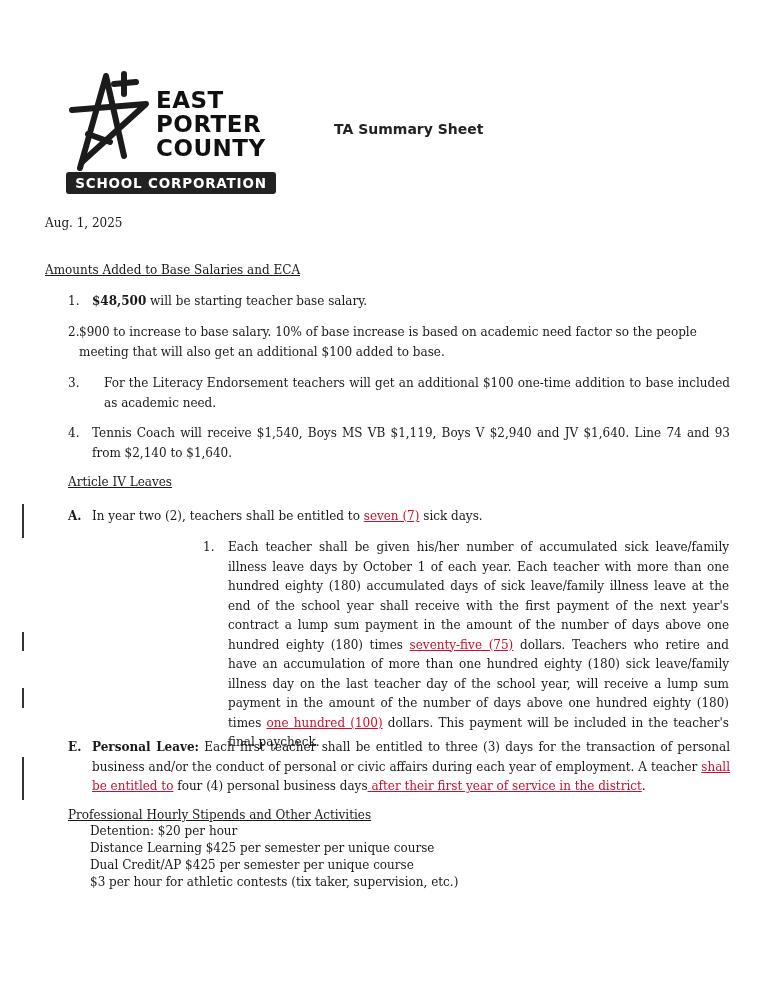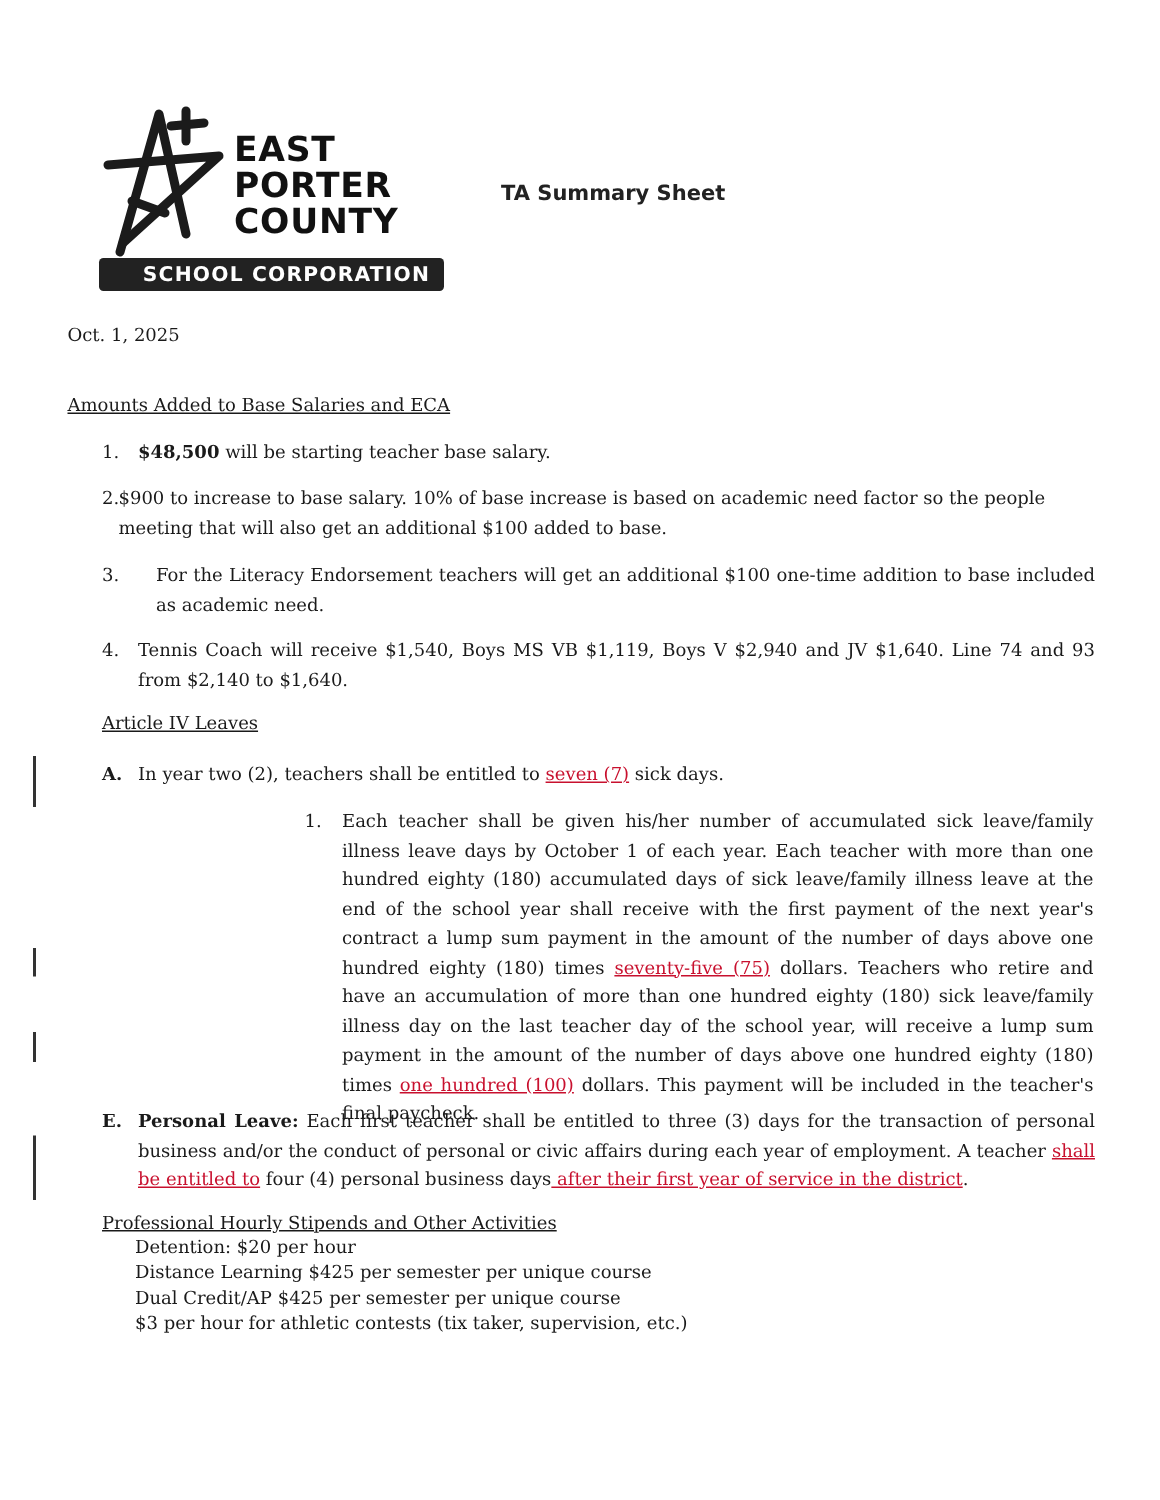--- a/index.html
+++ b/index.html
@@ -4,21 +4,21 @@
 <style>
   html,body{margin:0;padding:0;background:#fff;}
   body{width:773px;height:1000px;position:relative;overflow:hidden;
        font-family:"DejaVu Serif","Liberation Serif",serif;color:#1a1a1a;}
   .page{position:absolute;left:0;top:0;width:652px;height:1000px;}
   .logo{position:absolute;left:66px;top:64px;width:212px;height:132px;}
   .logo-text{position:absolute;left:90px;top:24px;font-family:"DejaVu Sans","Liberation Sans",sans-serif;
        font-weight:bold;font-size:23px;line-height:24px;letter-spacing:0.5px;color:#111;}
   .logo-bar{position:absolute;left:0;top:108px;width:210px;height:22px;background:#222;border-radius:3px;
        color:#fff;font-family:"DejaVu Sans","Liberation Sans",sans-serif;font-size:13.5px;font-weight:bold;
-       line-height:22px;text-align:center;letter-spacing:0.8px;padding-left:20px;}
+       line-height:22px;text-align:center;letter-spacing:0.8px;}
   .star{position:absolute;left:0;top:0;width:90px;height:108px;}
   .title{position:absolute;left:334px;top:121px;font-family:"DejaVu Sans","Liberation Sans",sans-serif;
        font-size:14px;font-weight:bold;color:#222;}
   .t{position:absolute;font-size:12px;line-height:19.5px;color:#1a1a1a;}
   .date{left:45px;top:214px;}
   .h{font-weight:normal;text-decoration:underline;font-size:12px;}
   .num{position:absolute;}
   .red{color:#c8102e;text-decoration:underline;}
   .b{font-weight:bold;}
   .justify{text-align:justify;}
@@ -42,21 +42,21 @@
     <div class="logo-text">
       <div>EAST</div>
       <div>PORTER</div>
       <div>COUNTY</div>
     </div>
     <div class="logo-bar">SCHOOL CORPORATION</div>
   </div>
 
   <div class="title">TA Summary Sheet</div>
 
-  <div class="t date">Oct. 1, 2025</div>
+  <div class="t date">Aug. 1, 2025</div>
 
   <div class="t h" style="left:45px;top:261px;">Amounts Added to Base Salaries and ECA</div>
 
   <div class="t" style="left:68px;top:292px;">
     <span class="num" style="left:0">1.</span>
     <span style="position:absolute;left:24px;white-space:nowrap;text-align:center;"><span class="b">$48,500</span><span> will be starting teacher base salary.</span></span>
   </div>
 
   <div class="t" style="left:68px;top:323px;width:662px;">
     <span class="num" style="left:0">2.</span>

